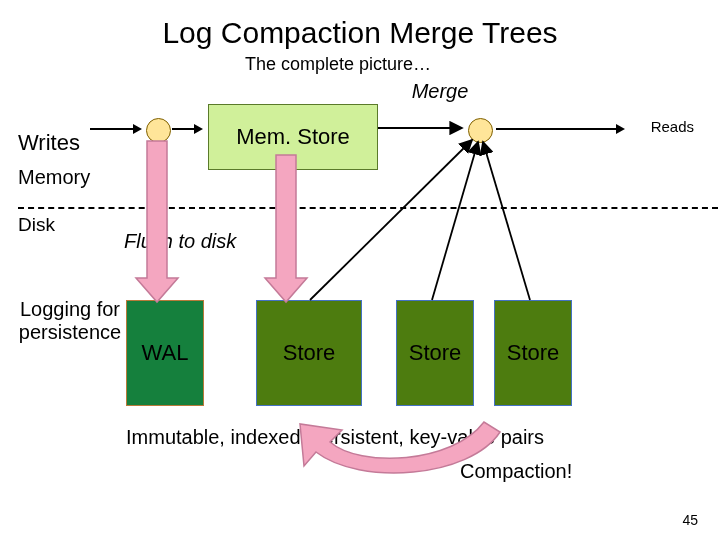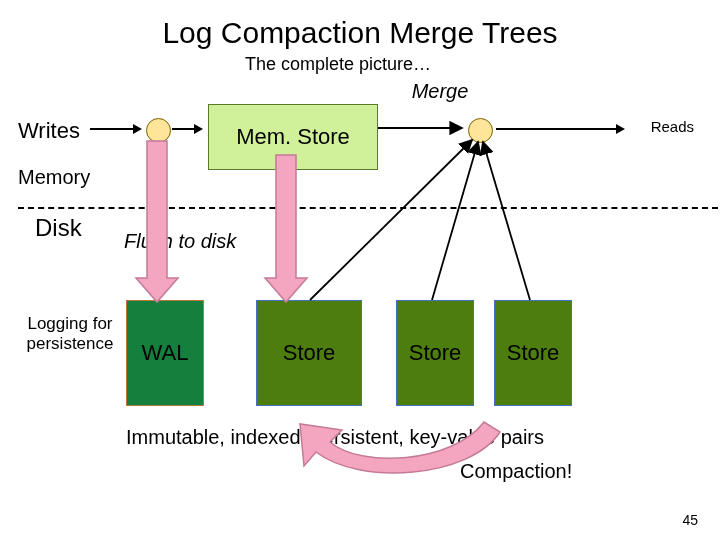--- a/index.html
+++ b/index.html
@@ -2,26 +2,26 @@
 <html><head>
 <meta charset="utf-8">
 <style>
   body{margin:0;font-family:"Helvetica Neue",Arial,sans-serif;background:#fff}
   .slide{position:relative;width:720px;height:540px}
   .t{position:absolute;text-align:center}
   .s{position:absolute;text-align:left}
   .title{top:16px;left:0;width:720px;font-size:30px}
   .sub{top:54px;left:0;width:676px;font-size:18px}
   .merge-lbl{top:80px;left:370px;width:140px;font-style:italic;font-size:20px}
-  .writes{top:118px;left:18px;font-size:22px}
+  .writes{top:130px;left:18px;font-size:22px}
   .reads{top:118px;right:26px;font-size:15px}
   .memory{top:166px;left:18px;font-size:20px}
-  .disk{top:214px;left:35px;font-size:24px}
+  .disk{top:214px;left:18px;font-size:19px}
   .flush{top:230px;left:124px;font-style:italic;font-size:20px}
-  .log{top:314px;left:18px;width:104px;font-size:17px}
+  .log{top:298px;left:18px;width:104px;font-size:20px}
   .immut{top:426px;left:126px;font-size:20px}
   .comp{top:460px;left:460px;font-size:20px}
   .pg{bottom:12px;right:22px;font-size:14px}
   .box{position:absolute;display:flex;align-items:center;justify-content:center;font-size:22px;box-sizing:border-box}
   .mem{background:#d0f09a;border:1.5px solid #5a7a2a}
   .wal{background:#15803d;border:1.5px solid #b87a3a}
   .store{background:#4d7c0f;border:1.5px solid #4472c4}
   .sm{position:absolute;width:23px;height:23px;border-radius:50%;background:#ffe599;border:1.5px solid #7f6000}
   .dashed{position:absolute;border-top:2.5px dashed #000}
   .arrow-thin{position:absolute;background:#000}

